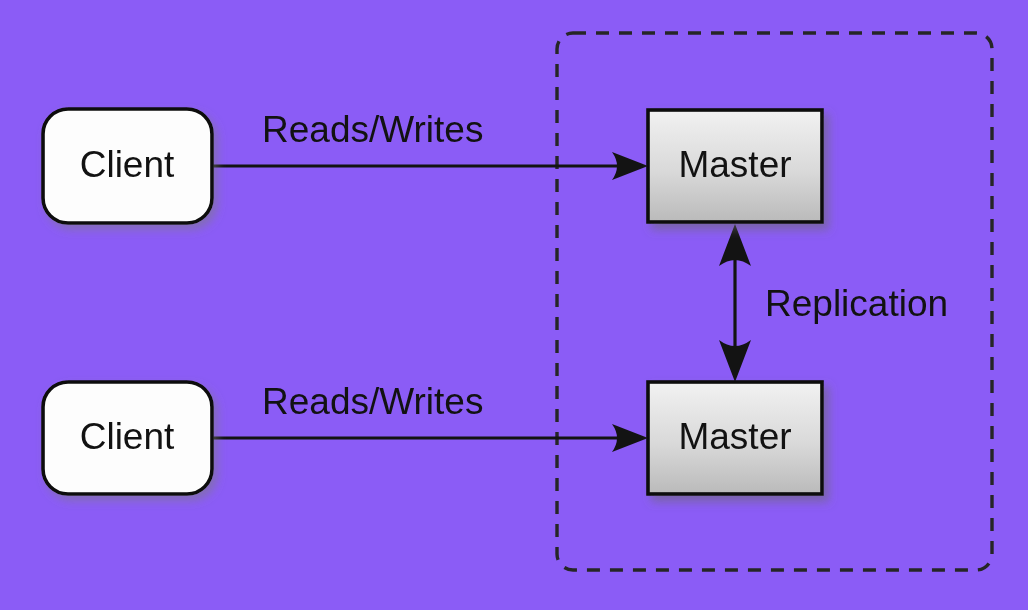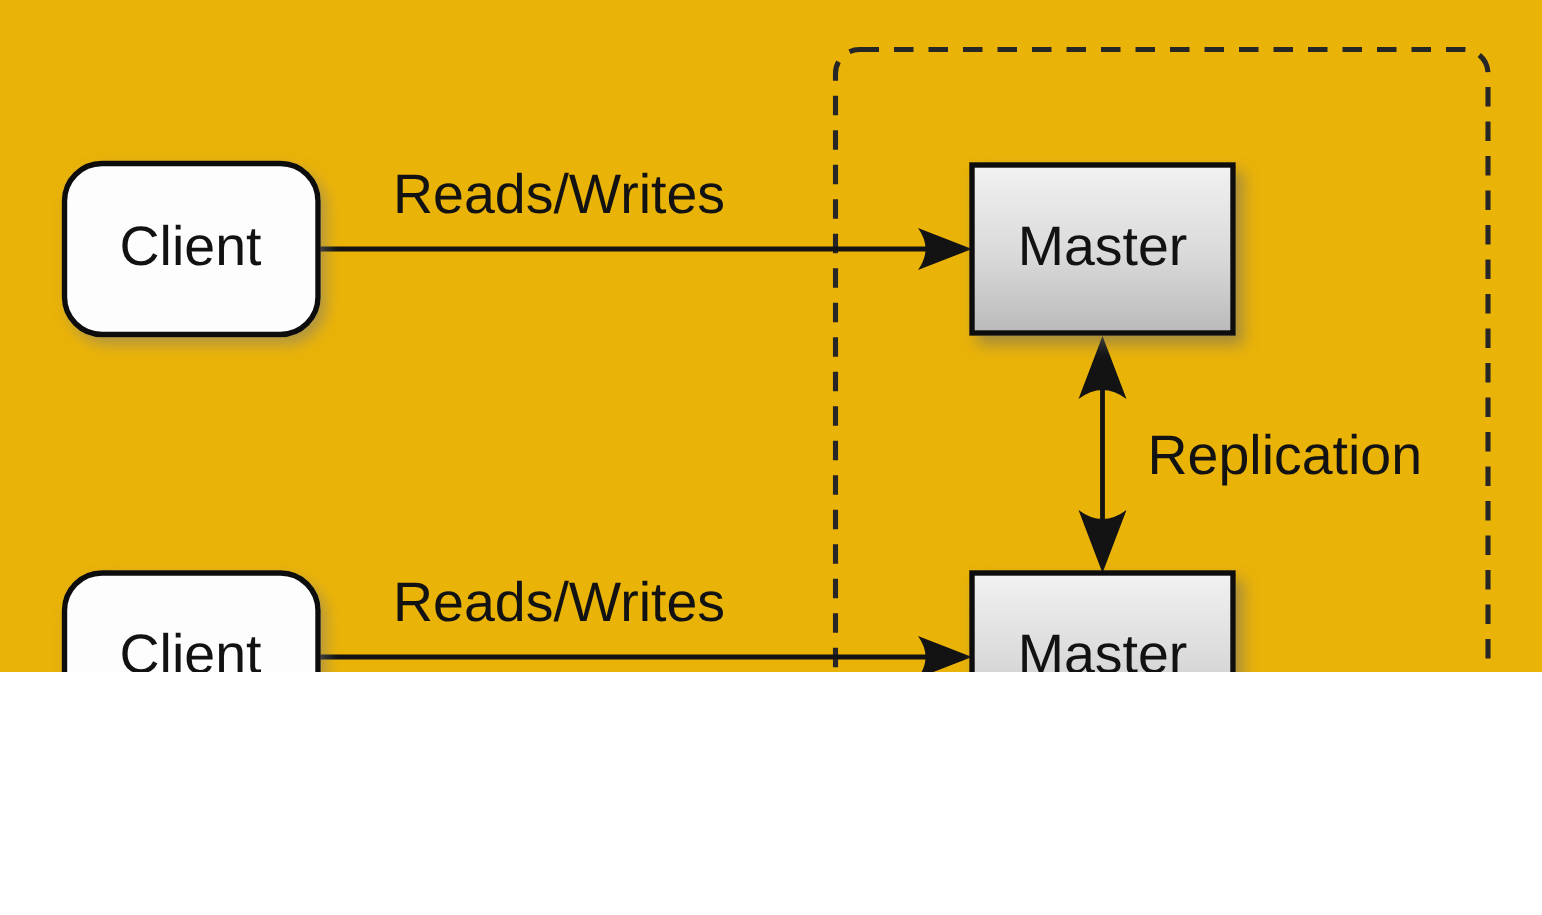--- a/index.html
+++ b/index.html
@@ -6,22 +6,22 @@
     margin: 0;
     padding: 0;
     background: #ffffff;
   }
   body {
     font-family: "Liberation Sans", sans-serif;
   }
   #diagram-root {
     position: relative;
     width: 1028px;
-    height: 448px;
-    background: #eab308;
+    height: 610px;
+    background: #8b5cf6;
     overflow: hidden;
   }
   #diagram-svg {
     position: absolute;
     left: 0;
     top: 0;
     width: 1028px;
     height: 610px;
     display: block;
   }

